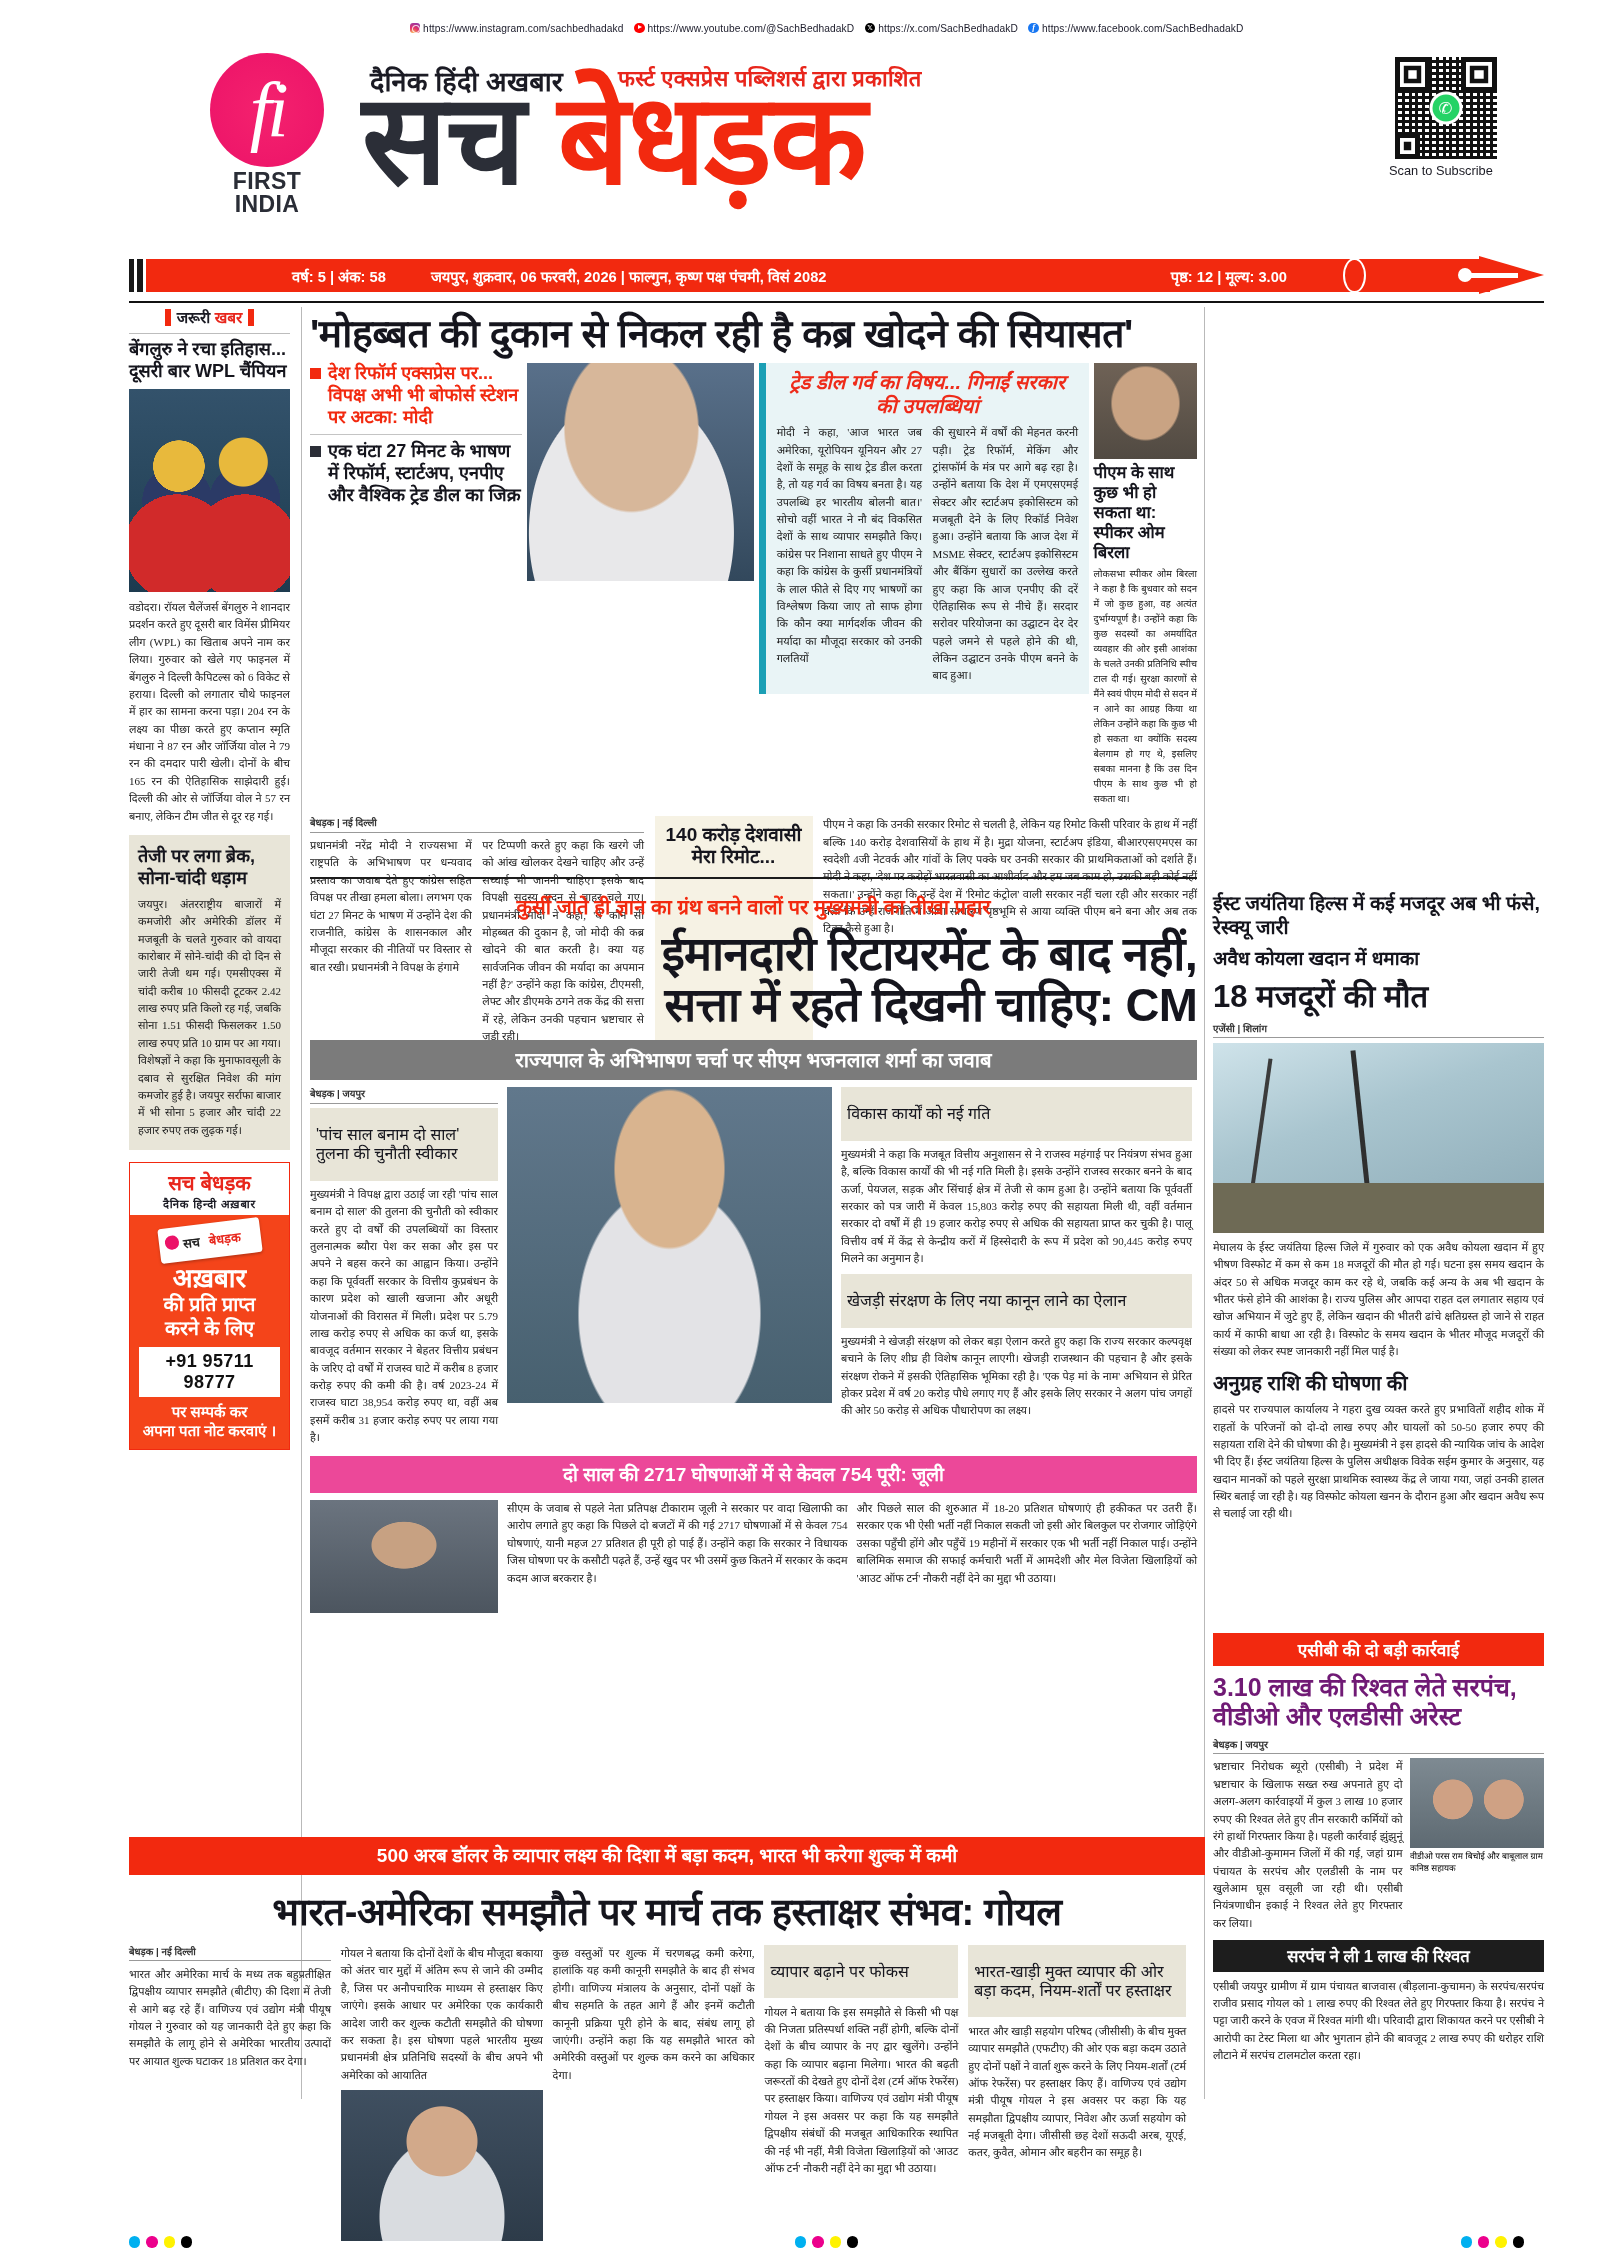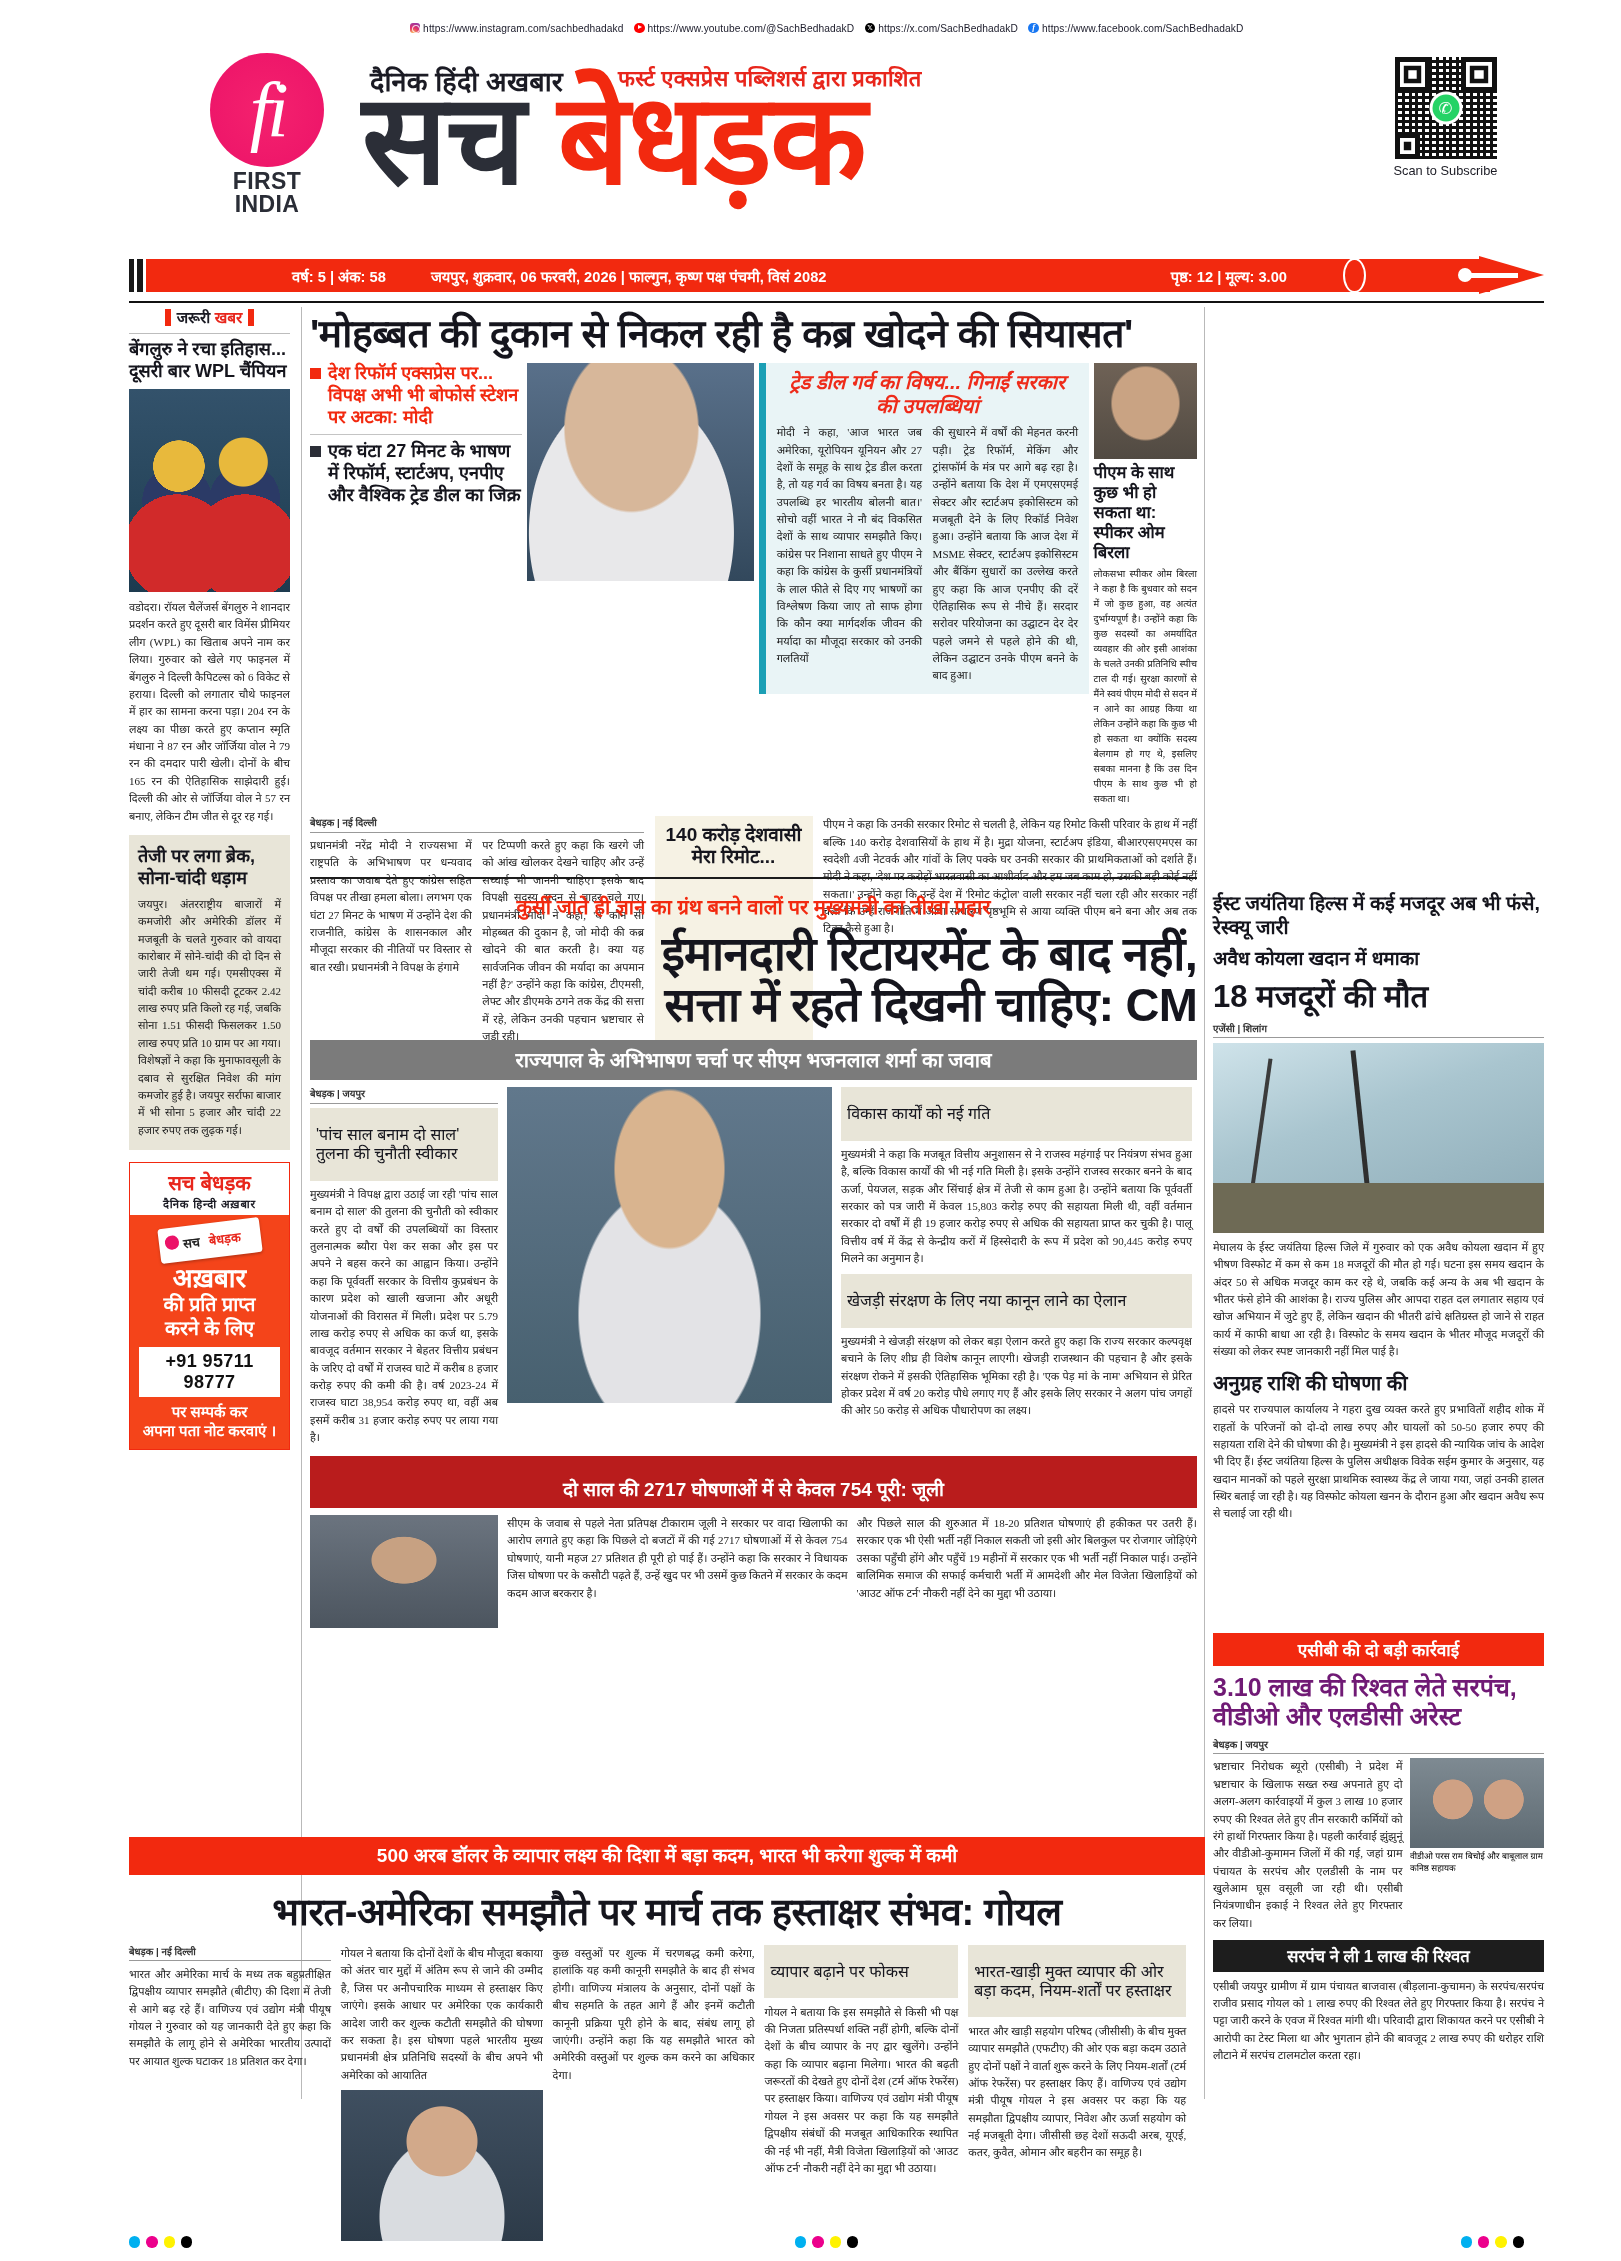--- a/index.html
+++ b/index.html
@@ -51,21 +51,21 @@
   .fi-name { margin-top:3px; font-size:23px; font-weight:bold; color:#2a2d36; line-height:1.02;
      letter-spacing:0.4px; }
   .mast-sub-left { position:absolute; left:354px; top:22.6px; font-size:27px; font-weight:bold;
      color:#1b1b24; letter-spacing:0.2px; }
   .mast-sub-right { position:absolute; left:602px; top:22.6px; font-size:22px; font-weight:bold;
      color:#e8261c; letter-spacing:0.2px; }
   .mast-title { position:absolute; left:346px; top:38px; font-size:126px; font-weight:bold;
      line-height:1; letter-spacing:-1.5px; white-space:nowrap; }
   .mt-black { color:#2b2e37; }
   .mt-red   { color:#f2290f; }
-  .qr-wrap { position:absolute; right:135px; top:16.6px; width:113px; text-align:center; }
+  .qr-wrap { position:absolute; right:135px; top:16.6px; width:113px; }
   .qr {
     width:104px; height:104px; margin:0 auto; background:#fff; position:relative;
     background-image:
       repeating-linear-gradient(0deg, #111 0 3px, transparent 3px 6px),
       repeating-linear-gradient(90deg, #111 0 3px, transparent 3px 6.8px);
     background-size: 100% 100%, 100% 100%;
     border:1.5px solid #fff;
   }
   .qr:before, .qr:after, .qr .qr-b3 {
     content:""; position:absolute; width:25.6px; height:25.6px; background:#fff;
@@ -180,22 +180,22 @@
   .gray-band { background:#7b7b7b; color:#fff; font-size:20.3px; font-weight:bold; text-align:center;
      padding:5.3px 0 6.8px; }
   .cm-grid { display:flex; gap:9px; margin-top:7.5px; }
   .cm-c1 { width:188px; }
   .cm-c2 { width:325px; }
   .cm-c3 { width:351px; }
   .mini-hd { background:#e8e5d8; font-size:16px; font-weight:normal; color:#15151d; line-height:1.2;
      padding:17px 6px; }
   .cm-photo { width:100%; height:316px; background:#5a6e80; }
 
-  .blue-band { background:#b91c1c; color:#fff; font-size:19px; font-weight:bold; text-align:center;
-     padding:20px 0 6px; margin-top:9px; }
+  .blue-band { background:#ec4899; color:#fff; font-size:19px; font-weight:bold; text-align:center;
+     padding:5px 0 6px; margin-top:9px; }
   .cm-bottom { display:flex; gap:9px; margin-top:7.5px; }
 
   
   .col-right { position:absolute; left:1197px; top:892px; width:331px; }
   .r-kicker { font-size:19.6px; font-weight:bold; color:#15151d; line-height:1.2; }
   .r-sub { font-size:19px; font-weight:bold; color:#15151d; margin-top:6px; }
   .r-hl { font-size:31px; font-weight:bold; color:#15151d; margin:3px 0 6px; }
   .r-photo { width:100%; height:190px; background:#9fb3bd; }
 
   

